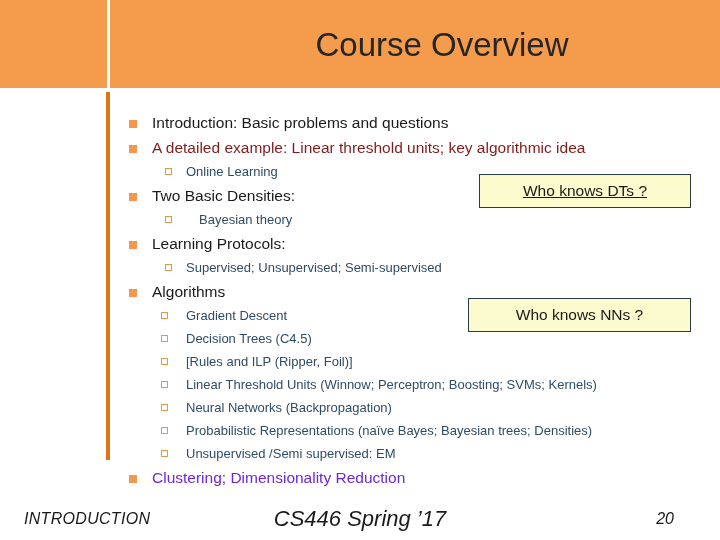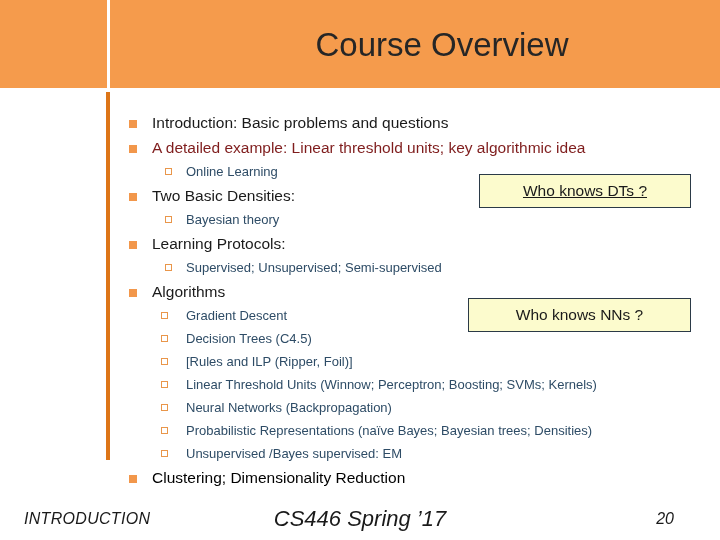--- a/index.html
+++ b/index.html
@@ -219,21 +219,21 @@
       <div class="bullet-row lvl2">
         <span class="marker" style="border-color: rgb(233, 150, 74);"></span>
         <span class="txt" style="color: rgb(46, 76, 102);">Online Learning</span>
       </div>
       <div class="bullet-row lvl1">
         <span class="marker" style="background: rgb(242, 151, 75);"></span>
         <span class="txt" style="color: rgb(26, 26, 26);">Two Basic Densities:</span>
       </div>
       <div class="bullet-row lvl2">
         <span class="marker" style="border-color: rgb(233, 150, 74);"></span>
-        <span class="txt" style="color: rgb(46, 76, 102);">Bayesian theory</span>
+        <span class="txt" style="color: rgb(46, 76, 102); margin-left: 13px;">Bayesian theory</span>
       </div>
       <div class="bullet-row lvl1">
         <span class="marker" style="background: rgb(242, 151, 75);"></span>
         <span class="txt" style="color: rgb(26, 26, 26);">Learning Protocols:</span>
       </div>
       <div class="bullet-row lvl2">
         <span class="marker" style="border-color: rgb(233, 150, 74);"></span>
         <span class="txt" style="color: rgb(46, 76, 102);">Supervised; Unsupervised; Semi-supervised</span>
       </div>
       <div class="bullet-row lvl1">
@@ -259,25 +259,25 @@
       <div class="bullet-row lvl2 lvl2b">
         <span class="marker" style="border-color: rgb(233, 150, 74);"></span>
         <span class="txt" style="color: rgb(46, 76, 102);">Neural Networks (Backpropagation)</span>
       </div>
       <div class="bullet-row lvl2 lvl2b">
         <span class="marker" style="border-color: rgb(233, 150, 74);"></span>
         <span class="txt" style="color: rgb(46, 76, 102);">Probabilistic Representations (naïve Bayes;  Bayesian trees;  Densities)</span>
       </div>
       <div class="bullet-row lvl2 lvl2b">
         <span class="marker" style="border-color: rgb(233, 150, 74);"></span>
-        <span class="txt" style="color: rgb(46, 76, 102);">Unsupervised /Bayes supervised: EM</span>
-      </div>
-      <div class="bullet-row lvl1">
-        <span class="marker" style="background: rgb(242, 151, 75);"></span>
-        <span class="txt" style="color: #000000;">Clustering; Dimensionality Reduction</span>
+        <span class="txt" style="color: rgb(46, 76, 102);">Unsupervised /Semi supervised: EM</span>
+      </div>
+      <div class="bullet-row lvl1">
+        <span class="marker" style="background: rgb(242, 151, 75);"></span>
+        <span class="txt" style="color: #6d28d9;">Clustering; Dimensionality Reduction</span>
       </div>
     </div>
 
   <div id="callout-dts" class="callout" style="background: rgb(252, 251, 205); border-color: rgb(43, 58, 71);">Who knows DTs ?</div>
   <div id="callout-nns" class="callout" style="background: rgb(252, 251, 205); border-color: rgb(43, 58, 71);">Who knows NNs ?</div>
 
   <div id="footer">
     <div id="footer-left">INTRODUCTION</div>
     <div id="footer-center">CS446 Spring ’17</div>
     <div id="footer-right">20</div>

